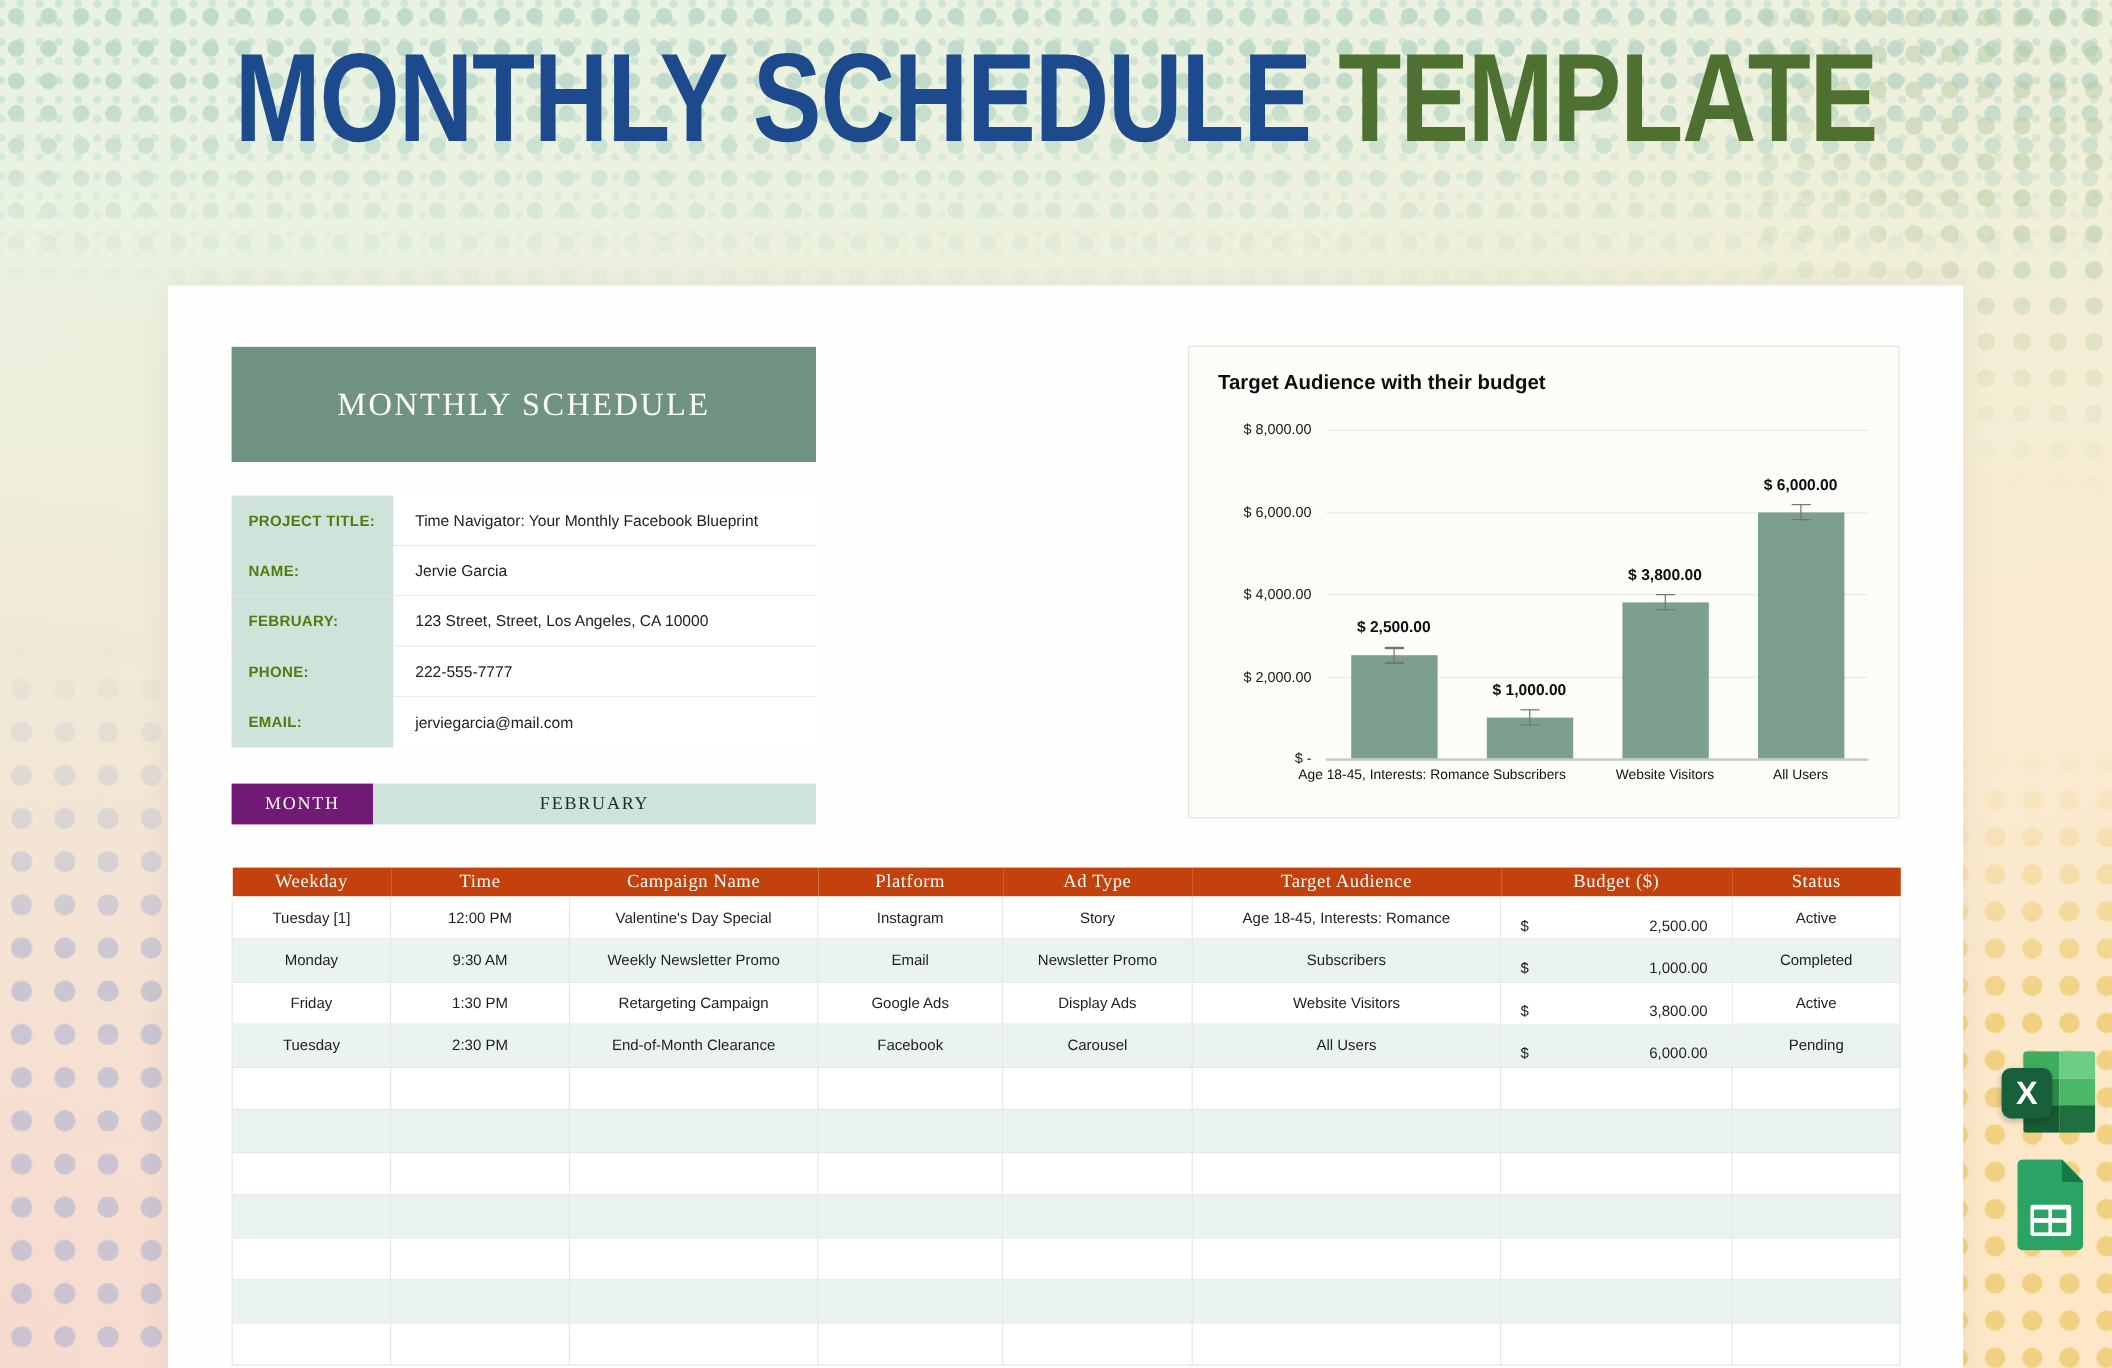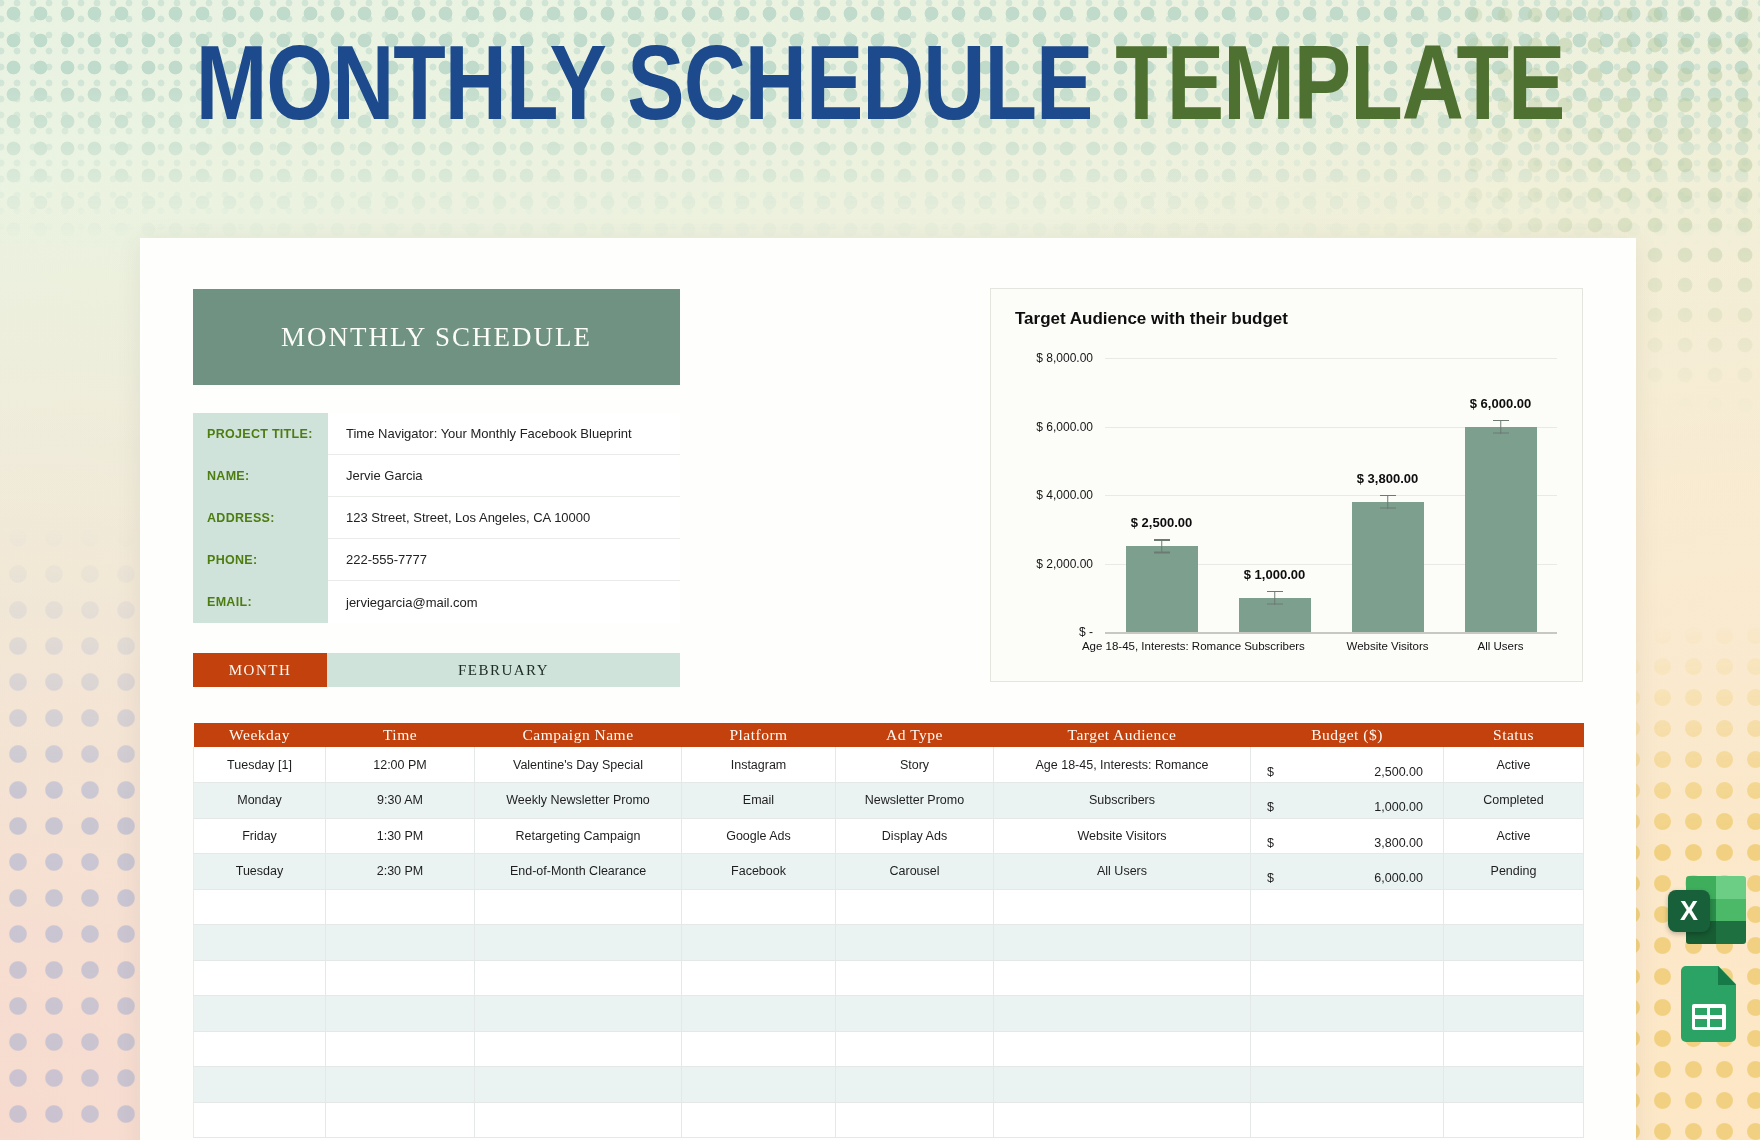--- a/index.html
+++ b/index.html
@@ -83,21 +83,21 @@
   }
   .detail-value {
     flex:1; background:#fff; border-bottom:1px solid #e9ece9;
     display:flex; align-items:center; padding-left:18px; font-size:13px; color:#222;
   }
   .detail-row:last-child .detail-value { border-bottom:none; }
 
   
   .month-row { position:absolute; left:53px; top:415px; width:487px; height:34px; display:flex; }
   .month-cell-label {
-    width:134px; background:#c2410c; color:#fbfbf6; display:flex; align-items:center; justify-content:center;
+    width:118px; background:#701a75; color:#fbfbf6; display:flex; align-items:center; justify-content:center;
     font-family:"Liberation Serif", serif; font-size:15px; letter-spacing:1.5px;
   }
   .month-cell-value {
     flex:1; background:#cfe3db; color:#1c2b25; display:flex; align-items:center; justify-content:center;
     font-family:"Liberation Serif", serif; font-size:15px; letter-spacing:1.5px;
   }
 
   
   .chart-panel {
     position:absolute; left:850px; top:50px; width:593px; height:394px;
@@ -194,21 +194,21 @@
   <div class="details">
     <div class="detail-row">
       <div class="detail-label">PROJECT TITLE:</div>
       <div class="detail-value">Time Navigator: Your Monthly Facebook Blueprint</div>
     </div>
     <div class="detail-row">
       <div class="detail-label">NAME:</div>
       <div class="detail-value">Jervie Garcia</div>
     </div>
     <div class="detail-row">
-      <div class="detail-label">ADDRESS:</div>
+      <div class="detail-label">FEBRUARY:</div>
       <div class="detail-value">123 Street, Street, Los Angeles, CA 10000</div>
     </div>
     <div class="detail-row">
       <div class="detail-label">PHONE:</div>
       <div class="detail-value">222-555-7777</div>
     </div>
     <div class="detail-row">
       <div class="detail-label">EMAIL:</div>
       <div class="detail-value">jerviegarcia@mail.com</div>
     </div>

